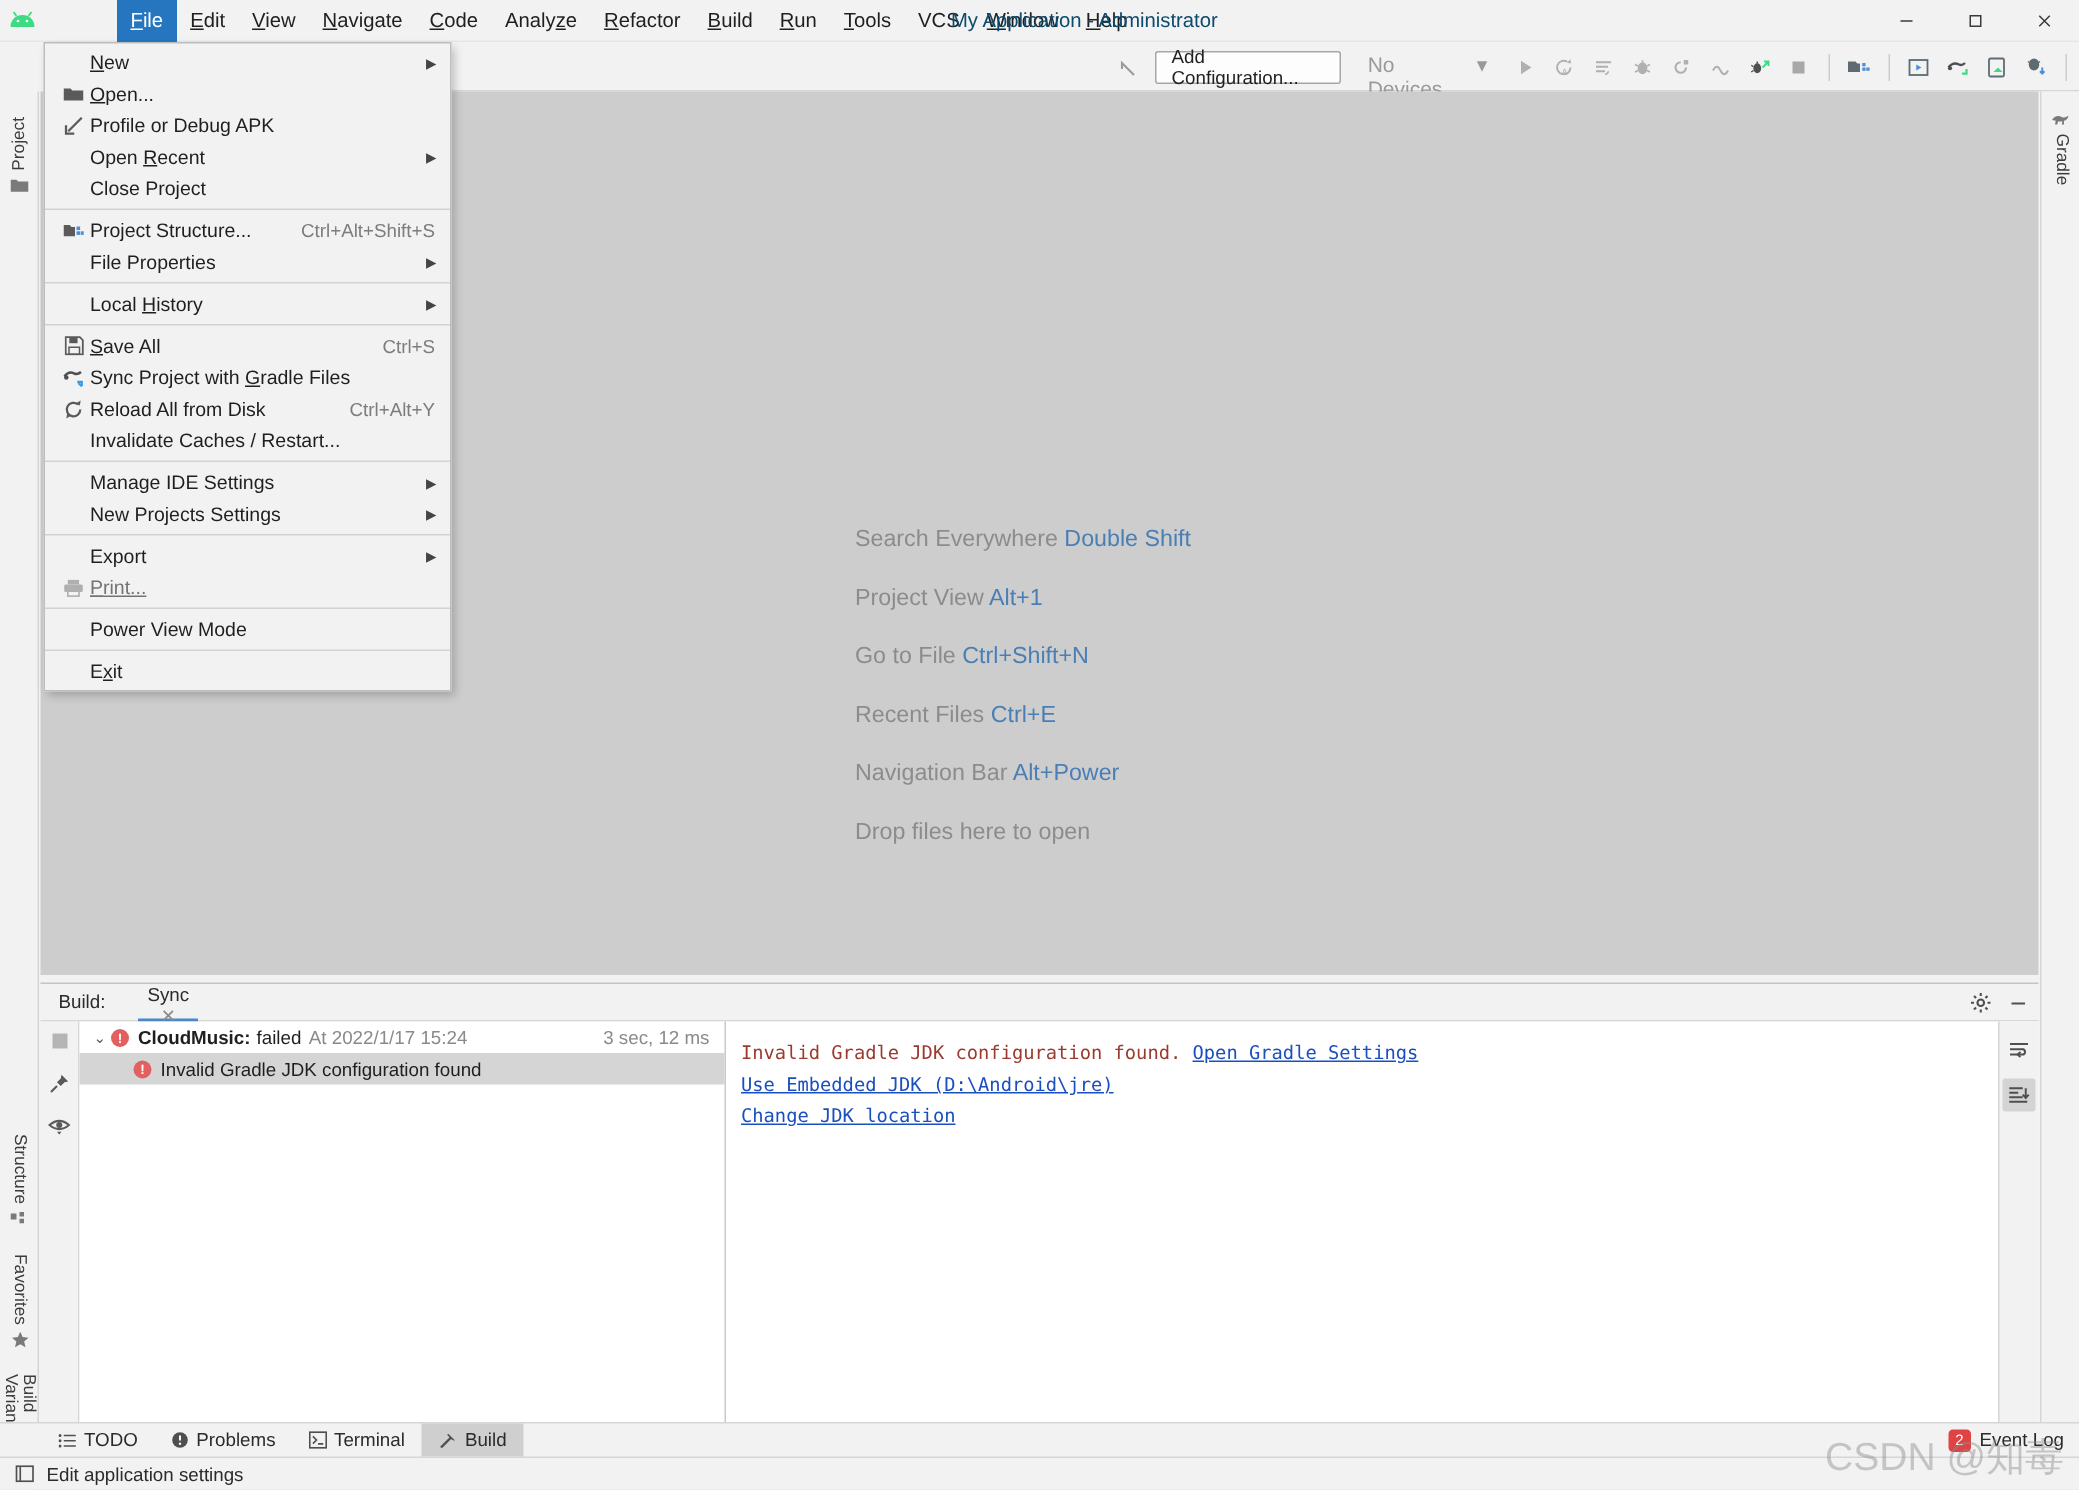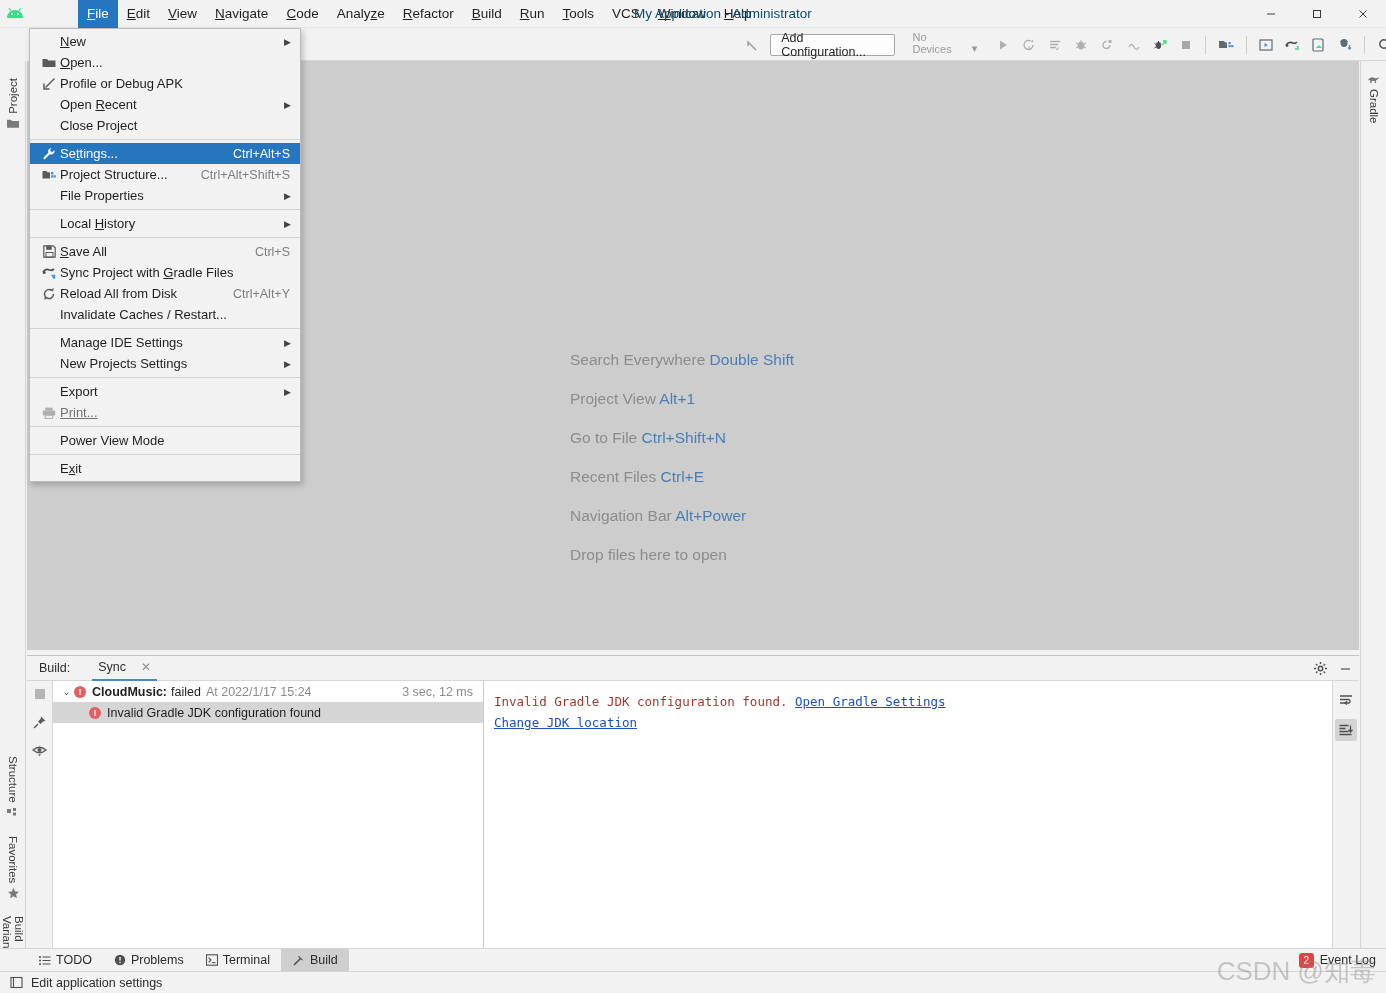--- a/index.html
+++ b/index.html
@@ -49,22 +49,22 @@
   .tb-icon {
     width: 25px; height: 25px; display: flex; align-items: center; justify-content: center;
     border-radius: 2px;
   }
   .run-config-btn {
     height: 22px; background: #fdfdfd; border: 1px solid #a6a6a6;
     padding: 0 10px; display: flex; align-items: center; font-size: 12.5px; color: #1f1f1f;
     border-radius: 2px; margin: 0 4px;
   }
   .device-select {
-    height: 22px; padding: 0 6px 0 10px; display: flex; align-items: flex-end; gap: 8px;
-    font-size: 11px; color: #9a9a9a; border: 1px solid transparent; margin-right: 4px;
+    height: 22px; padding: 0 6px 0 10px; display: flex; align-items: flex-start; gap: 8px;
+    font-size: 14px; color: #9a9a9a; border: 1px solid transparent; margin-right: 4px;
   }
   .tb-sep { width: 1px; height: 18px; background: #cdcdcd; margin: 0 5px; }
 
   
   .leftstrip {
     position: absolute; left: 0; top: 61px; width: 26px; bottom: 0;
     background: #f2f2f2; border-right: 1px solid #d6d6d6;
   }
   .vtab {
     position: absolute; left: 0; width: 26px;
@@ -94,22 +94,22 @@
   .buildwin {
     position: absolute; left: 27px; top: 655px; right: 27px; height: 293px;
     background: #f2f2f2; border-top: 1px solid #c4c4c4;
   }
   .bw-header {
     position: relative; height: 25px; display: flex; align-items: center;
     border-bottom: 1px solid #d6d6d6; background: #f2f2f2;
   }
   .bw-label { margin-left: 12px; font-size: 12.5px; color: #2b2b2b; }
   .bw-tab {
-    margin-left: 22px; height: 25px; display: flex; align-items: center; gap: 15px;
-    font-size: 12.5px; color: #2b2b2b; border-bottom: 2px solid #4a88c7; padding: 0 6px;
+    margin-left: 22px; height: 25px; display: flex; align-items: center; gap: 0;
+    font-size: 12.5px; color: #2b2b2b; border-bottom: 2px solid #4a88c7; padding: 0 6px; flex-direction: column;
   }
   .bw-tab .x { color: #8b8b8b; font-size: 12px; }
   .bw-hdr-right { position: absolute; right: 6px; top: 0; height: 25px; display: flex; align-items: center; gap: 10px; }
 
   .bw-body { position: absolute; left: 0; top: 25px; right: 0; bottom: 0; display: flex; }
   .bw-gutter {
     width: 26px; background: #f2f2f2; border-right: 1px solid #d6d6d6;
     display: flex; flex-direction: column; align-items: center; padding-top: 6px; gap: 14px;
   }
   .bw-tree {
@@ -514,20 +514,23 @@
         </div>
         <div class="tree-row sel" style="padding-left:36px;">
           <span class="err-dot">!</span>
           <span>Invalid Gradle JDK configuration found</span>
         </div>
       </div>
 
       <div class="bw-console">
         <div class="con-line">
           <span class="con-err">Invalid Gradle JDK configuration found. </span><span class="con-link">Open Gradle Settings</span>
+        </div>
+        <div class="con-line">
+          <span class="con-link">Use Embedded JDK (D:\Android\jre)</span>
         </div>
         <div class="con-line">
           <span class="con-link">Change JDK location</span>
         </div>
 
         <div class="bw-console-side">
           <span class="side-btn">
             <svg width="16" height="16" viewBox="0 0 16 16">
               <path d="M2 4h12M2 11h5" stroke="#4f4f4f" stroke-width="1.4"></path>
               <path d="M2 7.5h9 a2 2 0 0 1 0 3.5 H8" stroke="#4f4f4f" stroke-width="1.4" fill="none"></path>
@@ -643,29 +646,20 @@
       <span class="marrow">▶</span>
     </div>
 
     <div class="mrow">
       <span class="micon"></span>
       <span class="mlabel">Close Project</span>
     </div>
 
     <div class="msep"></div>
 
-    <div class="mrow hl">
-      <span class="micon">
-        <svg width="14" height="14" viewBox="0 0 14 14">
-          <path d="M9.5 1 a3.4 3.4 0 0 0 -3.1 4.8 L1.6 10.6 a1 1 0 0 0 1.4 1.4 L7.8 7.2 A3.4 3.4 0 0 0 12.4 3 L10.5 4.9 L8.6 4.6 L8.3 2.7 Z" fill="#ffffff"></path>
-        </svg>
-      </span>
-      <span class="mlabel">Se<u>t</u>tings...</span>
-      <span class="mshort">Ctrl+Alt+S</span>
-    </div>
 
     <div class="mrow">
       <span class="micon">
         <svg width="14" height="12" viewBox="0 0 14 12">
           <path d="M0.5 2h4l1.1 1.3H8V9.5H0.5Z" fill="#5a5a5a"></path>
           <rect x="9" y="3" width="2.4" height="2.4" fill="#4a90d9"></rect>
           <rect x="9" y="6.2" width="2.4" height="2.4" fill="#4a90d9"></rect>
           <rect x="11.8" y="6.2" width="2" height="2.4" fill="#4a90d9"></rect>
         </svg>
       </span>

